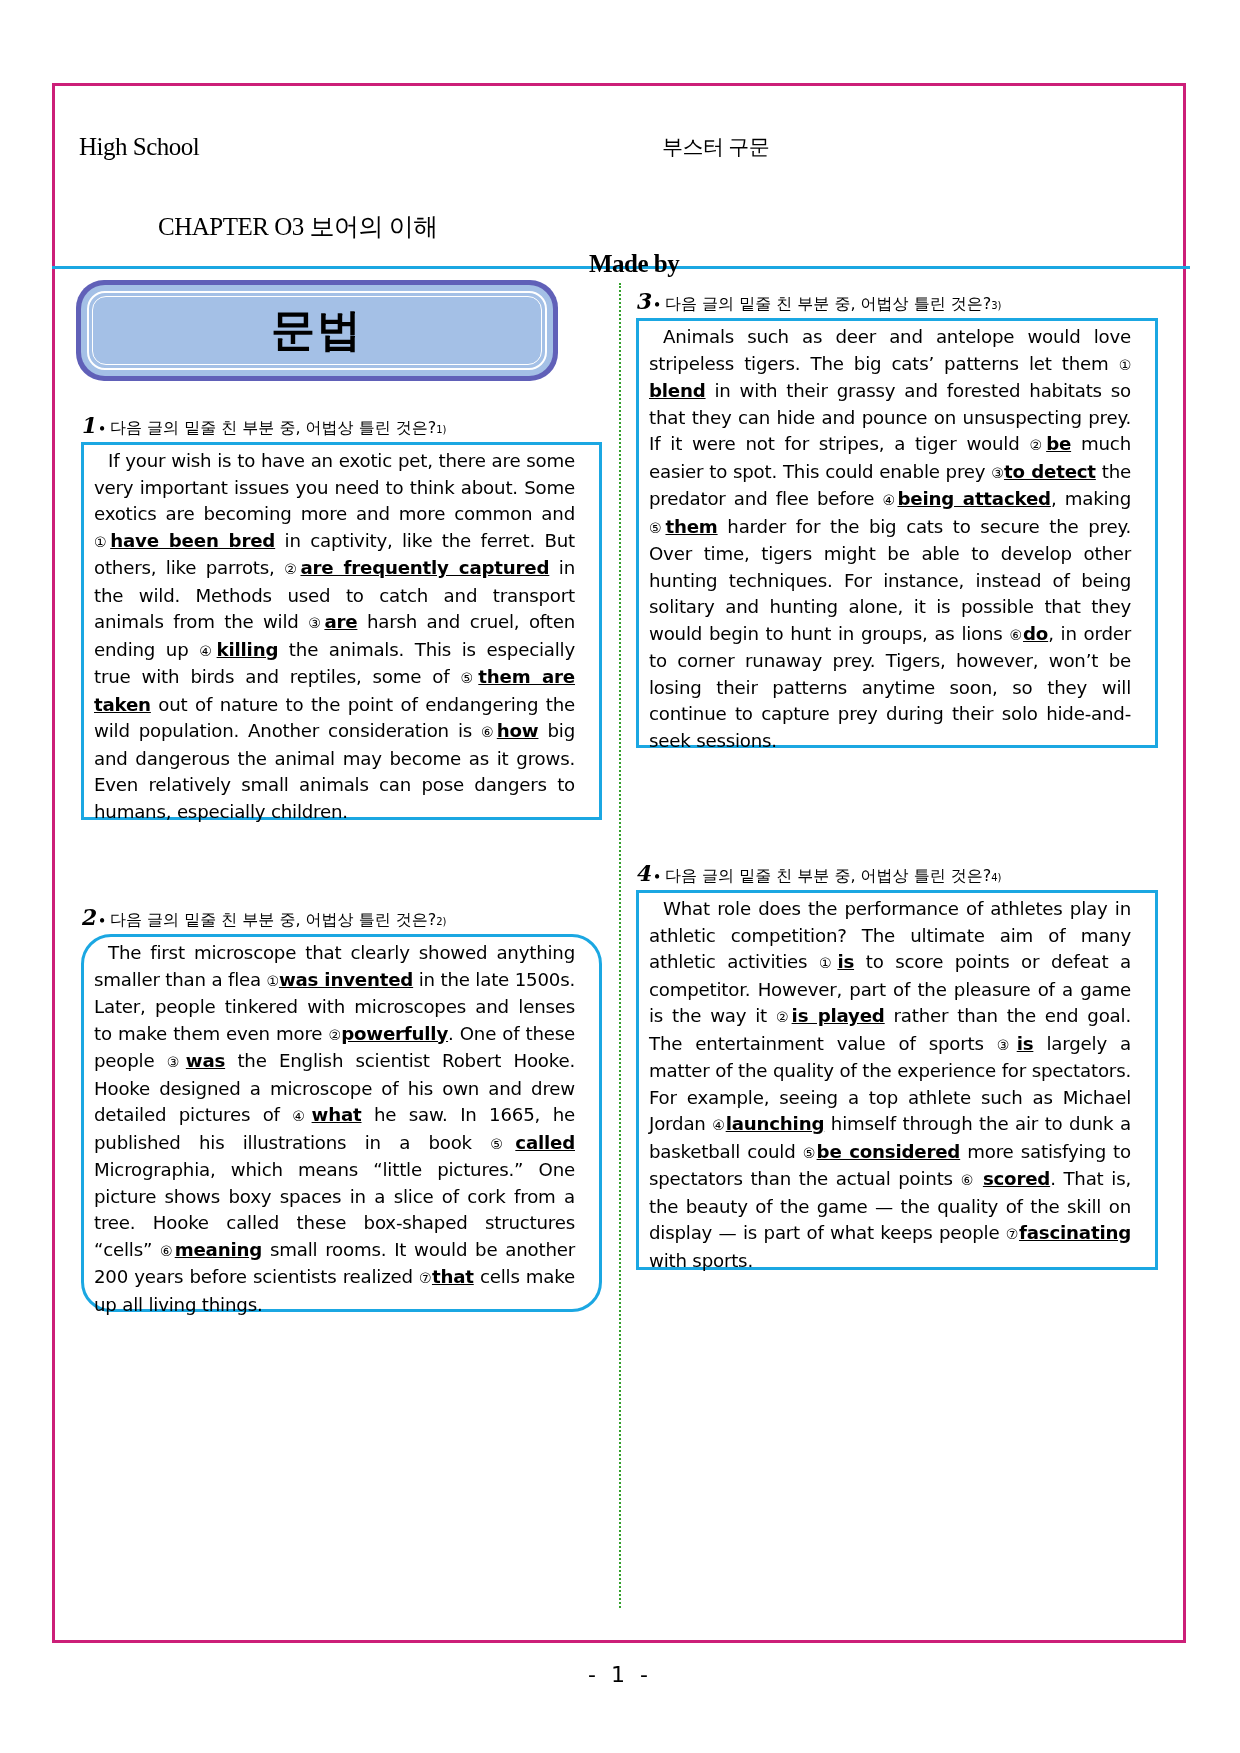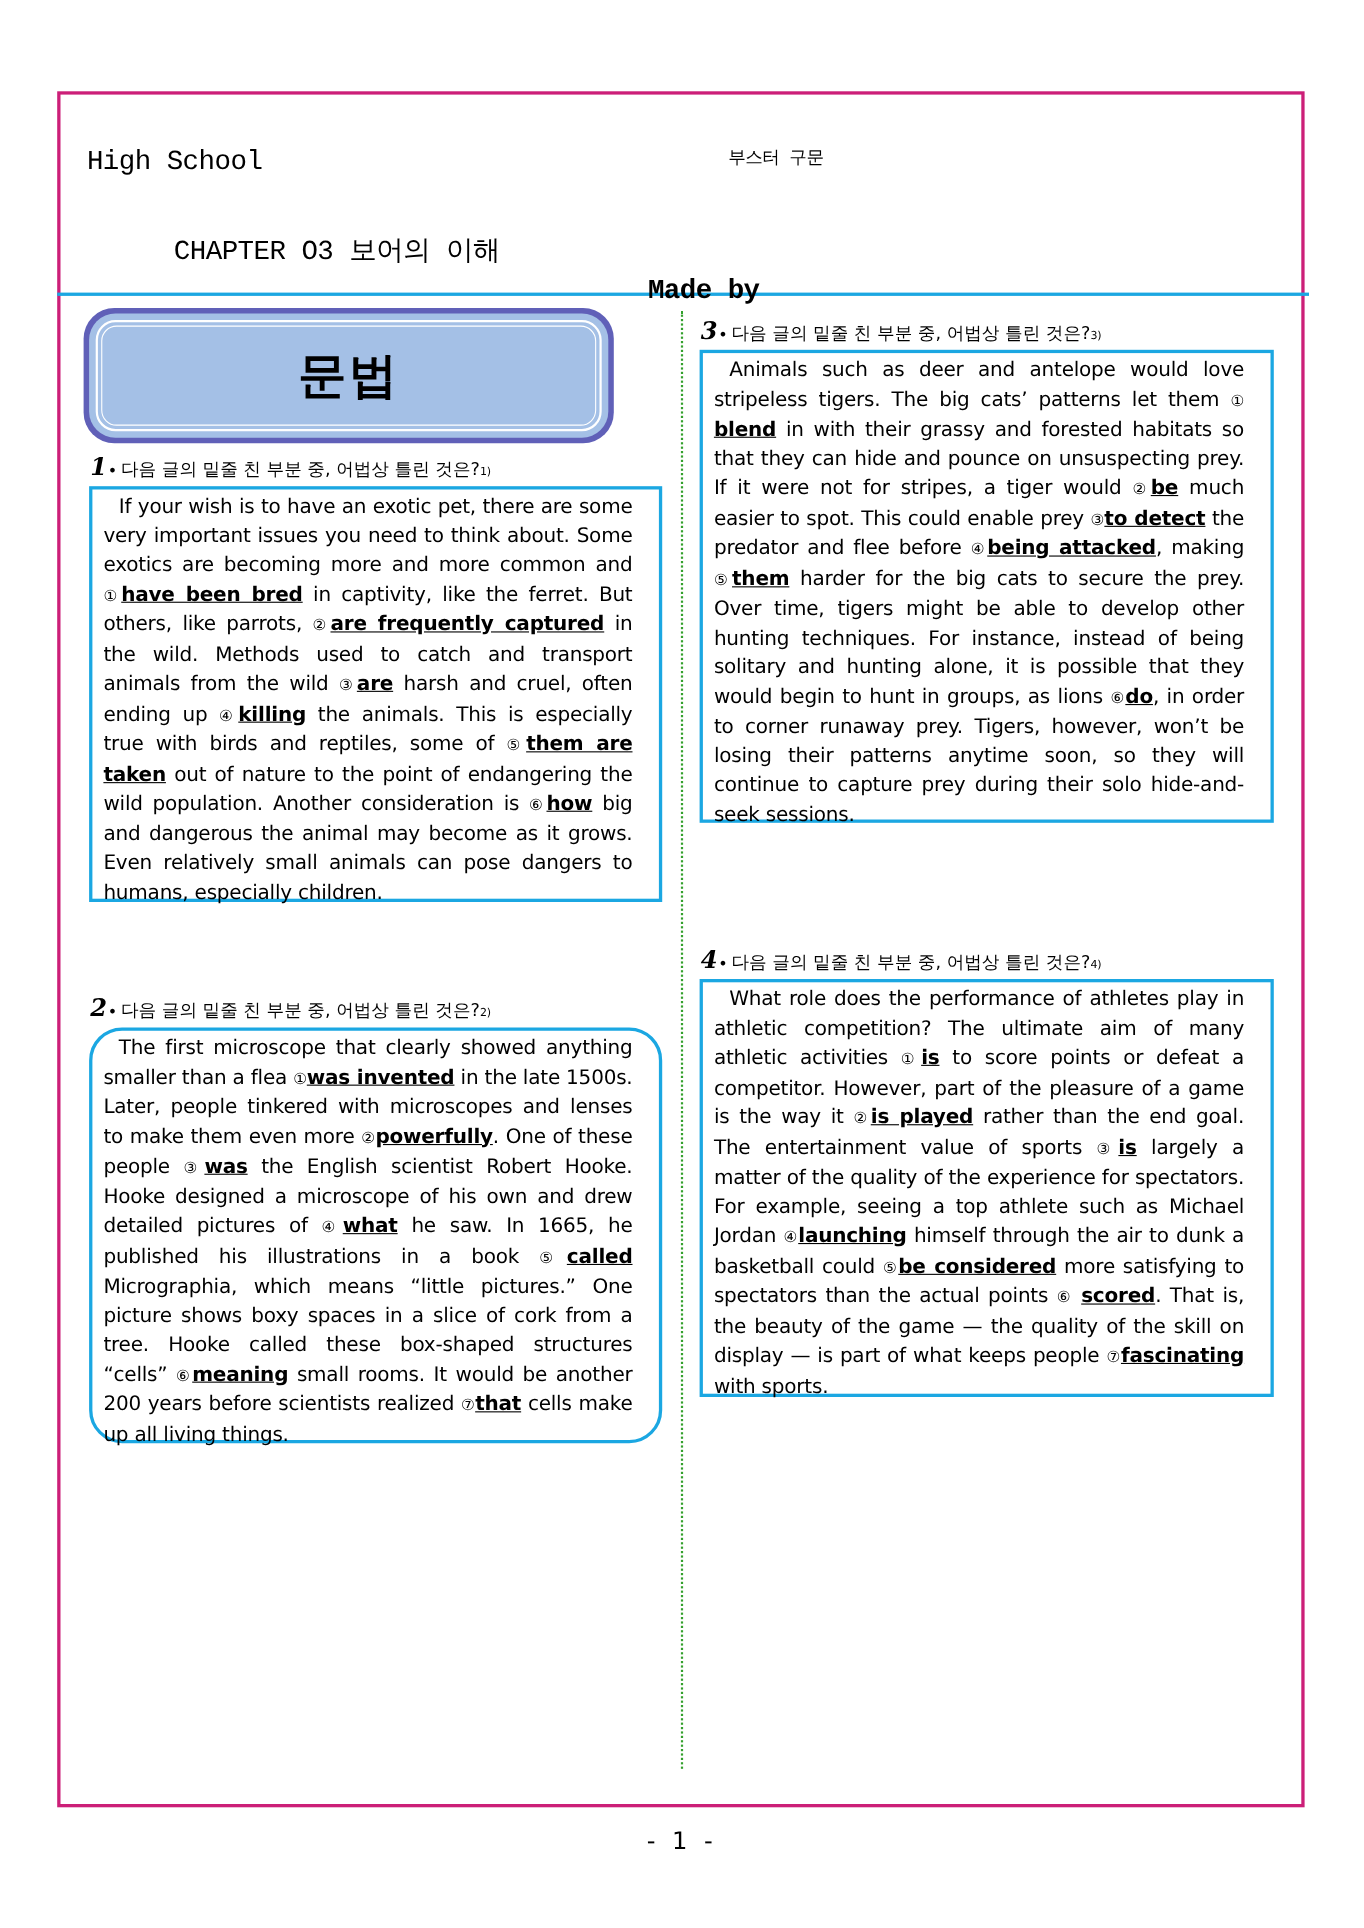--- a/index.html
+++ b/index.html
@@ -1,30 +1,30 @@
 <!DOCTYPE html>
 <html><head>
   <meta charset="utf-8">
   <style>
     html, body { margin: 0; padding: 0; background: #ffffff; }
     body { width: 1240px; height: 1753px; position: relative; overflow: hidden;
            font-family: "DejaVu Sans", sans-serif; color: #000; }
     .frame { position: absolute; left: 52px; top: 83px; width: 1134px; height: 1560px;
              border: 3px solid #cc1f78; box-sizing: border-box; }
     .hdr-line { position: absolute; left: 52px; top: 266px; width: 1138px; height: 3px; background: #1ba7e2; }
-    .hdr-text { position: absolute; font-family: Liberation Mono, monospace; font-size: 25px; letter-spacing: -0.5px; }
+    .hdr-text { position: absolute; font-family: Liberation Serif, serif; font-size: 25px; letter-spacing: -0.5px; }
     .school { left: 79px; top: 133px; }
-    .booster { left: 662px; top: 133px; font-size: 16px; }
+    .booster { left: 662px; top: 133px; font-size: 21px; }
     .chapter { left: 158px; top: 210px; font-weight: normal; }
     .madeby { left: 589px; top: 210px; font-weight: bold; margin-top: 40px; }
 
     .divider { position: absolute; left: 619px; top: 283px; height: 1325px; width: 0;
                border-left: 2px dotted #33a02c; }
 
-    .banner { position: absolute; left: 76px; top: 280px; width: 482px; height: 123px;
+    .banner { position: absolute; left: 76px; top: 280px; width: 482px; height: 101px;
               border-radius: 28px; background: #6060b8; box-sizing: border-box; padding: 5px; }
     .banner .b2 { width: 100%; height: 100%; border-radius: 24px; background: #a4c0e6; padding: 6px; box-sizing: border-box; }
     .banner .b3 { width: 100%; height: 100%; border-radius: 18px; border: 2px solid #ffffff; padding: 3px; box-sizing: border-box; }
     .banner .b4 { width: 100%; height: 100%; border-radius: 14px; border: 1.5px solid #ffffff; background: #a4c0e6;
                   box-sizing: border-box; display: flex; align-items: center; justify-content: center; }
     .banner .title { font-size: 44px; font-weight: bold; letter-spacing: 2px; }
 
     .q-head { position: absolute; font-size: 16px; display: flex; align-items: baseline; }
     .q-num { font-family: "DejaVu Serif", serif; font-style: italic; font-weight: bold; font-size: 22px; margin-right: 4px; }
     .q-num::after { content: "•"; font-style: normal; font-size: 12px; margin-left: 1px; }

